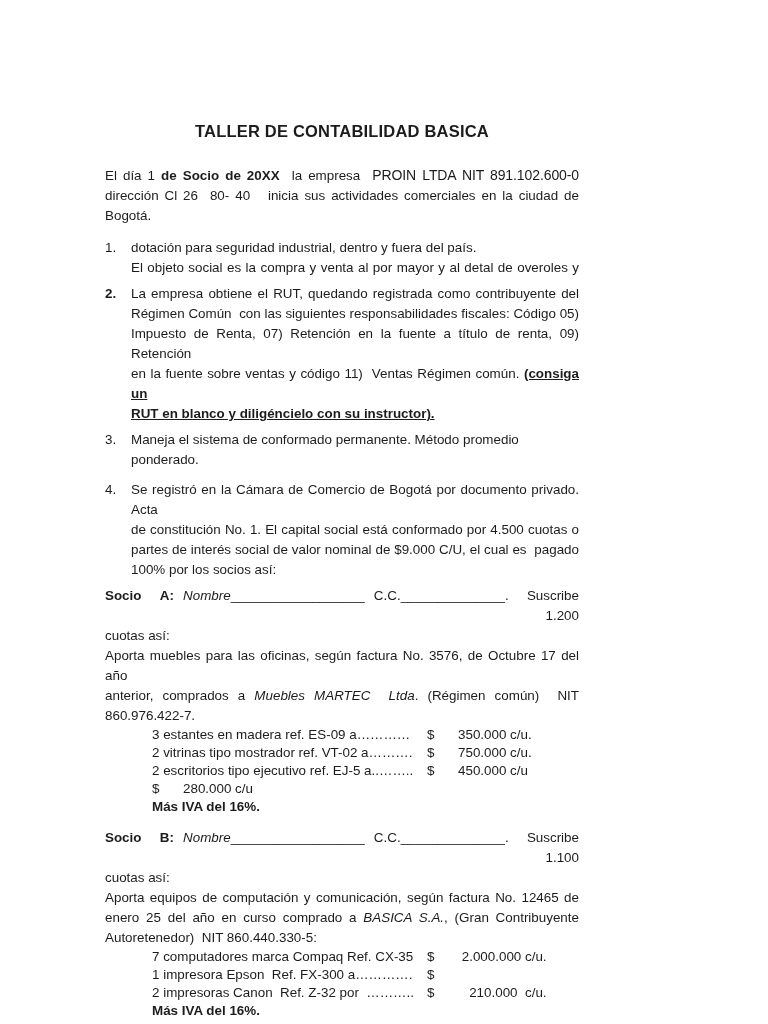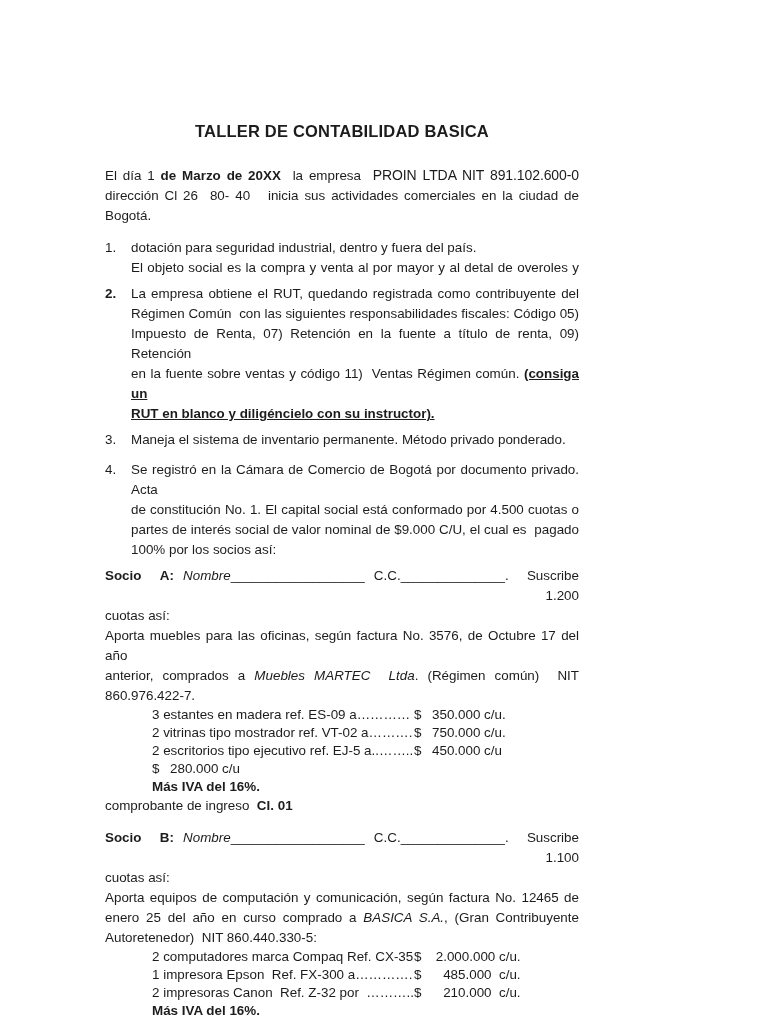--- a/index.html
+++ b/index.html
@@ -30,35 +30,35 @@
   .i{font-style:italic;}
   .bu{font-weight:bold;text-decoration:underline;}
   .proin{font-weight:normal;font-size:14px;letter-spacing:-.1px;}
   .intro{margin-bottom:12px;}
   .item{display:flex;margin-bottom:6px;}
   .item.gap-after-lg{margin-bottom:10px;}
   .item .num{flex:0 0 26px;}
   .item .body{flex:1;min-width:0;}
   .socio{margin-bottom:12px;}
   .plist{line-height:18px;}
-  .prow{display:flex;padding-left:47px;white-space:pre;}
+  .prow{display:flex;padding-left:47px;white-space:pre;gap:13px;}
   .pdesc{flex:0 0 262px;overflow:visible;}
   .pcur{flex:0 0 18px;}
   .pval{flex:1;}
   .iva{padding-left:47px;font-weight:bold;line-height:18px;}
 </style>
 </head>
 <body>
 
 <div class="page">
 
   <h1 class="title">TALLER DE CONTABILIDAD BASICA</h1>
 
   <p class="intro">
-    <span class="ln j"><span>El día 1 </span><span class="b">de Marzo de 20XX</span><span> &nbsp;la empresa &nbsp;</span><span class="proin">PROIN LTDA NIT 891.102.600-0</span></span>
+    <span class="ln j"><span>El día 1 </span><span class="b">de Socio de 20XX</span><span> &nbsp;la empresa &nbsp;</span><span class="proin">PROIN LTDA NIT 891.102.600-0</span></span>
     <span class="ln j">dirección Cl 26 &nbsp;80- 40 &nbsp; inicia sus actividades comerciales en la ciudad de Bogotá.</span>
   </p>
 
   <div class="item">
     <div class="num">1.</div>
     <p class="body">
       <span class="ln">dotación para seguridad industrial, dentro y fuera del país.</span>
       <span class="ln j">El objeto social es la compra y venta al por mayor y al detal de overoles y</span>
     </p>
   </div>
@@ -70,21 +70,21 @@
       <span class="ln j">Régimen Común &nbsp;con las siguientes responsabilidades fiscales: Código 05)</span>
       <span class="ln j">Impuesto de Renta, 07) Retención en la fuente a título de renta, 09) Retención</span>
       <span class="ln j"><span>en la fuente sobre ventas y código 11) &nbsp;Ventas Régimen común. </span><span class="bu">(consiga un</span></span>
       <span class="ln"><span class="bu">RUT en blanco y diligéncielo con su instructor).</span></span>
     </p>
   </div>
 
   <div class="item gap-after-lg">
     <div class="num">3.</div>
     <p class="body">
-      <span class="ln">Maneja el sistema de inventario permanente. Método privado ponderado.</span>
+      <span class="ln">Maneja el sistema de conformado permanente. Método promedio ponderado.</span>
     </p>
   </div>
 
   <div class="item">
     <div class="num">4.</div>
     <p class="body">
       <span class="ln j">Se registró en la Cámara de Comercio de Bogotá por documento privado. Acta</span>
       <span class="ln j">de constitución No. 1. El capital social está conformado por 4.500 cuotas o</span>
       <span class="ln j">partes de interés social de valor nominal de $9.000 C/U, el cual es &nbsp;pagado</span>
       <span class="ln">100% por los socios así:</span>
@@ -110,40 +110,39 @@
       </div>
       <div class="prow">
         <span class="pdesc">2 escritorios tipo ejecutivo ref. EJ-5 a..……..</span><span class="pcur">$</span><span class="pval">450.000 c/u</span>
       </div>
       <div class="prow">
         <span class="pcur">$</span><span class="pval">280.000 c/u</span>
       </div>
       <div class="iva">Más IVA del 16%.</div>
     </div>
     <p>
-      <span class="ln"><span>comprobante de ingreso &nbsp;</span><span class="b">CI. 01</span></span>
     </p>
   </div>
 
   <div class="socio">
     <p>
       <span class="ln j"><span class="b">Socio &nbsp;B:</span><span class="i"> Nombre</span><span>__________________ C.C.______________. &nbsp;Suscribe &nbsp;1.100</span></span>
       <span class="ln">cuotas así:</span>
     </p>
     <p>
       <span class="ln j"> Aporta equipos de computación y comunicación, según factura No. 12465 de</span>
       <span class="ln j"><span>enero 25 del año en curso comprado a </span><span class="i">BASICA S.A.</span><span>, (Gran Contribuyente</span></span>
       <span class="ln">Autoretenedor) &nbsp;NIT 860.440.330-5:</span>
     </p>
     <div class="plist">
       <div class="prow">
-        <span class="pdesc">2 computadores marca Compaq Ref. CX-35</span><span class="pcur">$</span><span class="pval">&nbsp;2.000.000 c/u.</span>
+        <span class="pdesc">7 computadores marca Compaq Ref. CX-35</span><span class="pcur">$</span><span class="pval">&nbsp;2.000.000 c/u.</span>
       </div>
       <div class="prow">
-        <span class="pdesc">1 impresora Epson &nbsp;Ref. FX-300 a………….</span><span class="pcur">$</span><span class="pval">&nbsp;&nbsp;&nbsp;485.000 &nbsp;c/u.</span>
+        <span class="pdesc">1 impresora Epson &nbsp;Ref. FX-300 a………….</span><span class="pcur">$</span>
       </div>
       <div class="prow">
         <span class="pdesc">2 impresoras Canon &nbsp;Ref. Z-32 por &nbsp;………..</span><span class="pcur">$</span><span class="pval">&nbsp;&nbsp;&nbsp;210.000 &nbsp;c/u.</span>
       </div>
       <div class="iva">Más IVA del 16%.</div>
     </div>
   </div>
 
 </div>
 

